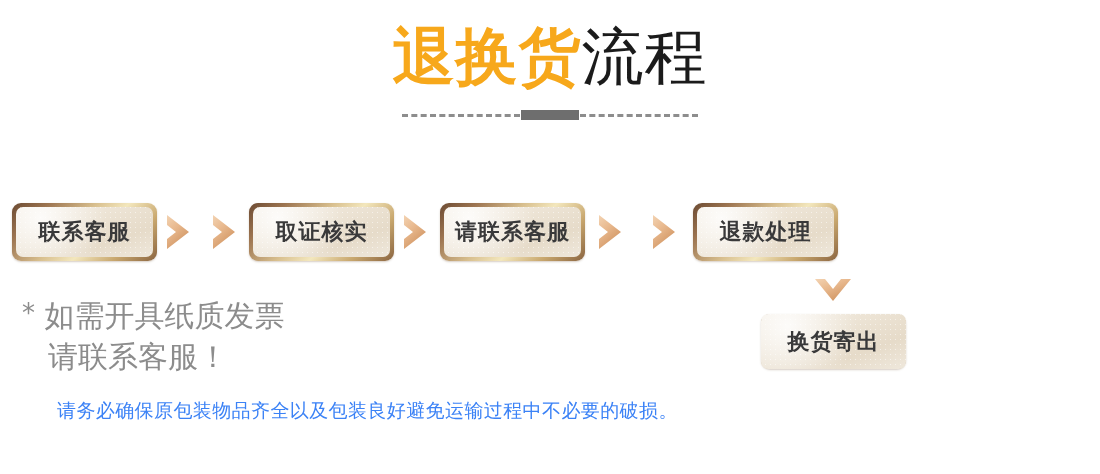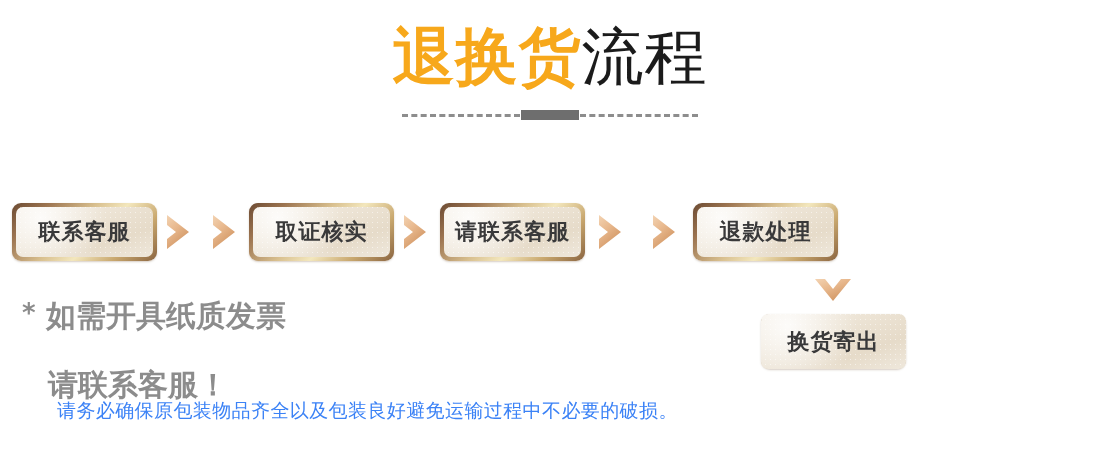--- a/index.html
+++ b/index.html
@@ -153,32 +153,31 @@
 
   
   .note-block {
     position: absolute;
     left: 22px;
     top: 296px;
     width: 430px;
     color: #8c8c8c;
     font-size: 30px;
     line-height: 1.35;
-    font-weight: 700;
+    font-weight: 400;
   }
   .note-line {
     white-space: nowrap;
   }
   .note-star {
     font-size: 26px;
     vertical-align: top;
   }
   .note-indent {
     padding-left: 26px;
-    margin-top: 28px;
   }
 
   .footer-note {
     position: absolute;
     left: 57px;
     top: 398px;
     color: #3b82f6;
     font-size: 19px;
     letter-spacing: 0.4px;
     white-space: nowrap;

